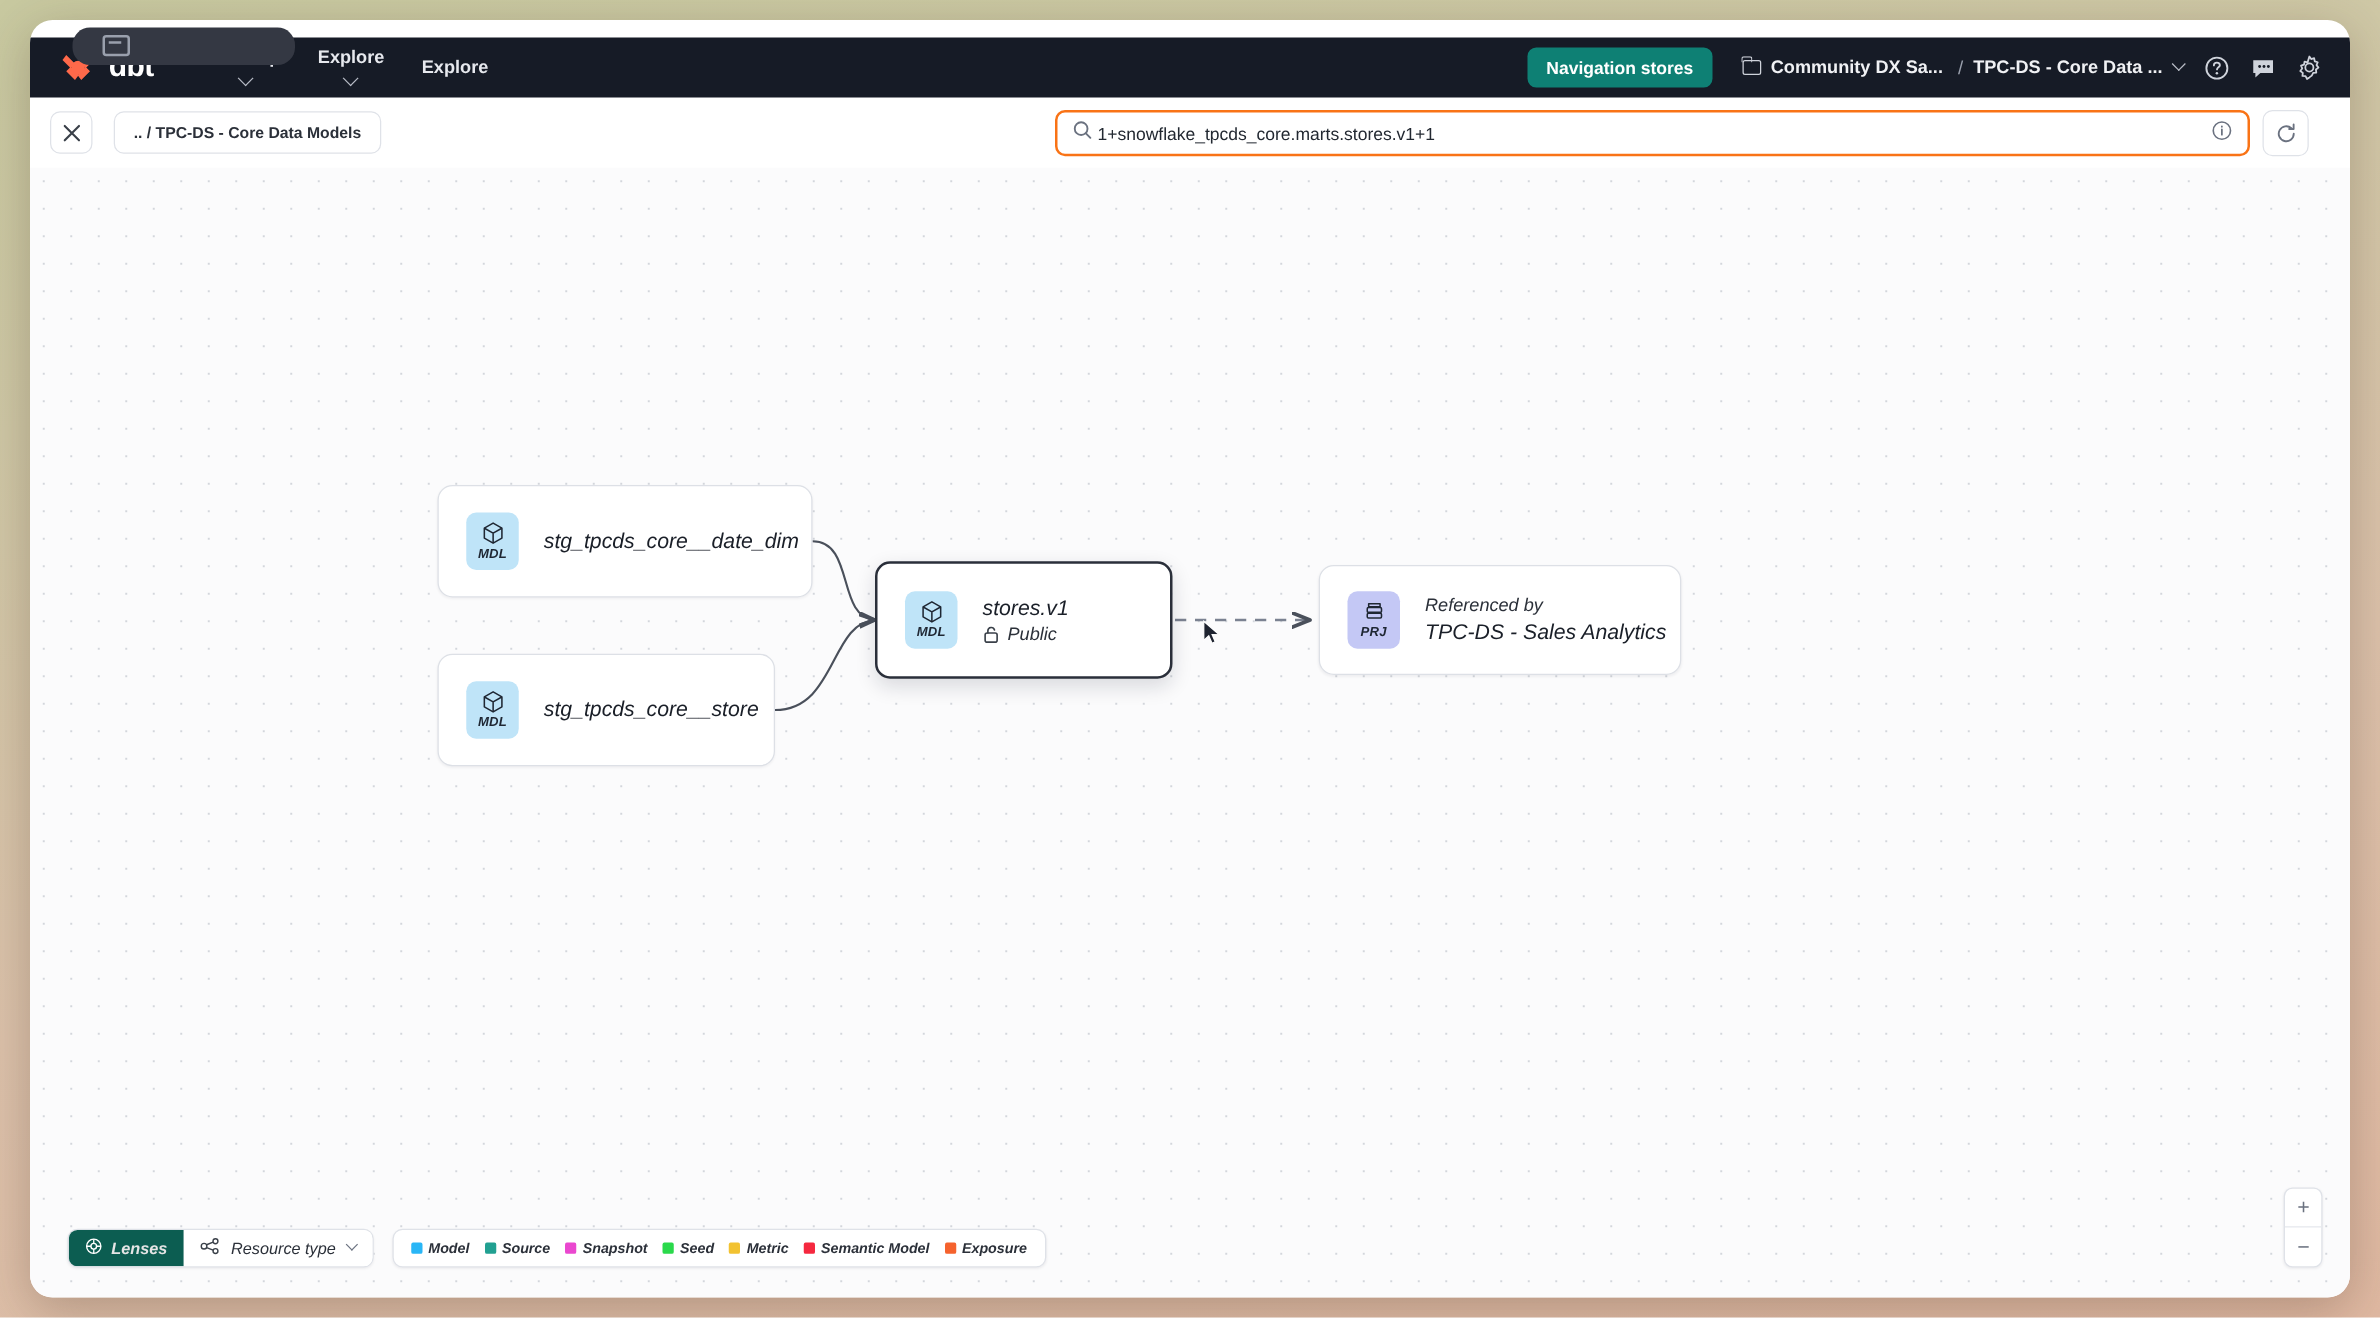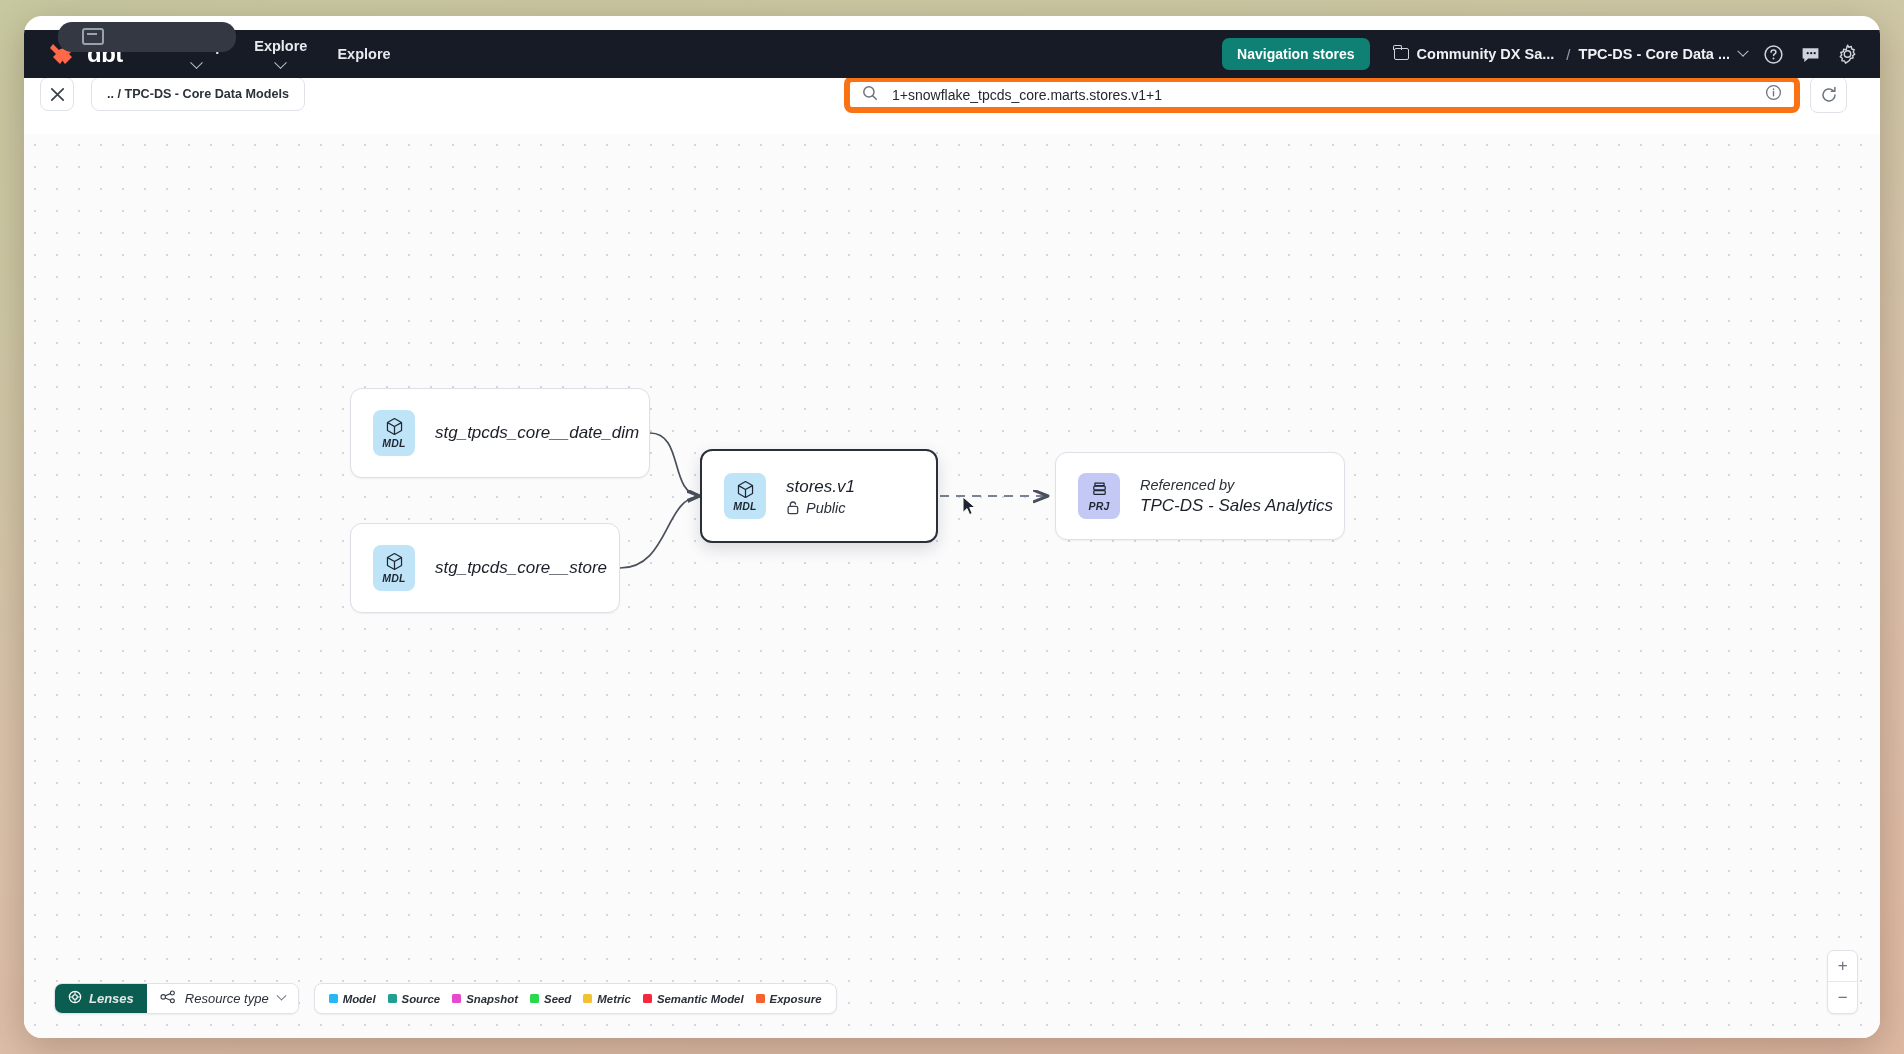--- a/index.html
+++ b/index.html
@@ -80,41 +80,41 @@
     content:""; position:absolute; left:-1.7px; top:-4.5px; width:7px; height:4px;
     border: 1.7px solid #cfd3db; border-bottom:none; border-radius: 2px 2px 0 0;
   }
   .ic-round {
     width: 21px; height: 21px; margin-left: 16px; cursor: pointer;
     display: flex; align-items: center; justify-content: center;
   }
 
   
   #subbar {
-    position: absolute; left: 0; top: 50px; width: 100%; height: 56px;
+    position: absolute; left: 0; top: 62px; width: 100%; height: 56px;
     background: #fff; display: flex; align-items: center; z-index: 15;
   }
   .close-btn {
     margin-left: 16px; width: 34px; height: 34px;
     border: 1px solid #dfe2e8; border-radius: 8px; background: #fff;
     display: flex; align-items: center; justify-content: center; cursor: pointer;
   }
   .path-chip {
     margin-left: 17px; height: 34px; padding: 0 15px;
     border: 1px solid #dfe2e8; border-radius: 8px; background: #fff;
     display: flex; align-items: center; cursor: pointer;
     font-size: 12.6px; font-weight: 700; color: #2b3039; white-space: nowrap;
   }
   .search-wrap {
     position: absolute; left: 820px; top: 10px;
     width: 1003px; display: flex; align-items: center; gap: 10px;
   }
   .search-box {
-    flex: 1; height: 37px; border: 6px solid #f97316; border-radius: 8px;
-    background: #fff; display: flex; align-items: center; padding: 0 12px; gap: 14px;
+    flex: 1; height: 37px; border: 2px solid #f97316; border-radius: 8px;
+    background: #fff; display: flex; align-items: center; padding: 0 12px; gap: 4px;
   }
   .search-input {
     flex: 1; border: none; outline: none; font-size: 14px; color: #222831;
     font-family: "Liberation Sans", sans-serif; background: transparent;
   }
   .reset-btn {
     width: 37px; height: 37px; border: 1px solid #dfe2e8; border-radius: 8px;
     background: #fff; display: flex; align-items: center; justify-content: center; cursor: pointer;
   }
 

